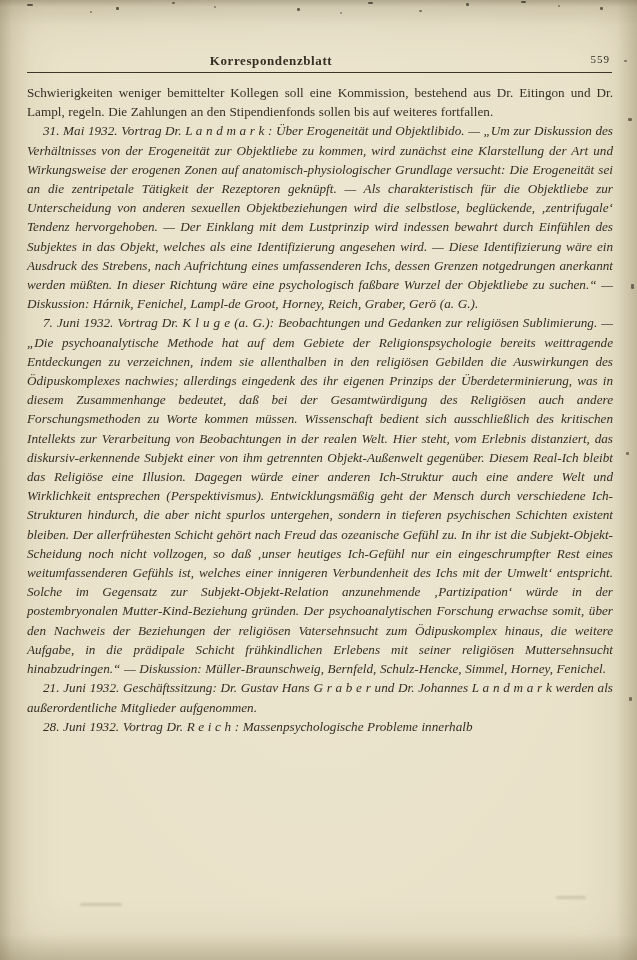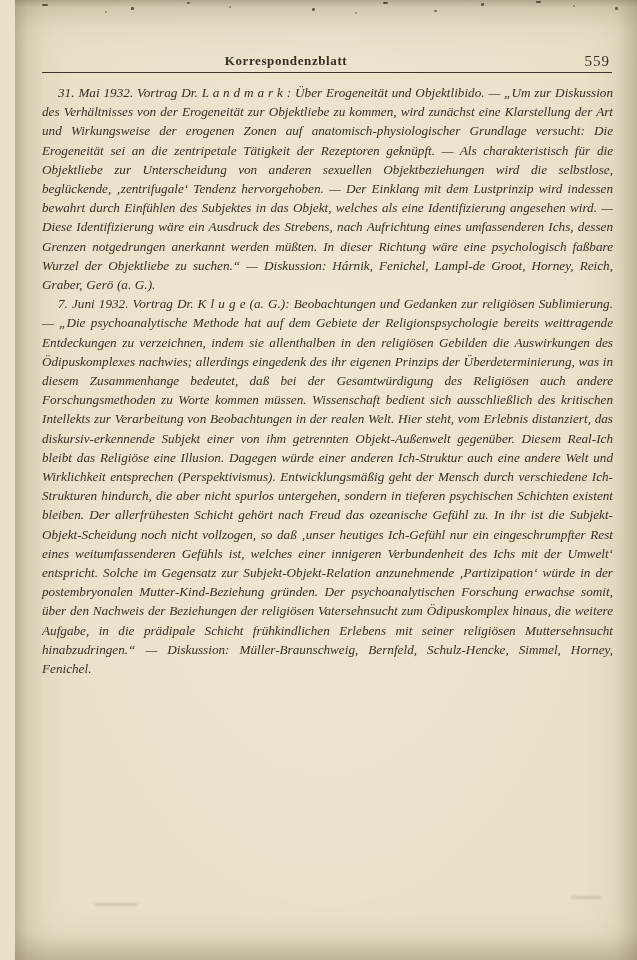--- a/index.html
+++ b/index.html
@@ -16,33 +16,32 @@
     position: absolute;
     inset: 0;
     background:
       radial-gradient(ellipse at 50% 42%, rgba(255,255,255,0.20), rgba(0,0,0,0) 72%),
       linear-gradient(90deg, rgba(110,95,60,0.25) 0px, rgba(110,95,60,0.06) 12px, rgba(0,0,0,0) 30px),
       linear-gradient(270deg, rgba(110,95,60,0.20) 0px, rgba(0,0,0,0) 20px),
       linear-gradient(180deg, rgba(80,70,45,0.30) 0px, rgba(80,70,45,0.08) 7px, rgba(0,0,0,0) 26px),
       linear-gradient(0deg, rgba(110,95,60,0.22) 0px, rgba(0,0,0,0) 26px),
       #e9e1c8;
     box-shadow: inset 0 0 55px rgba(100,86,52,0.28);
-    margin-left: 15px;
   }
   .header { position: absolute; left: 27px; right: 25px; top: 53px; height: 18px; }
   .header-title {
     position: absolute;
     left: 244px; top: 0;
     transform: translateX(-50%);
     font-size: 13px;
     font-weight: bold;
     letter-spacing: 0.6px;
     white-space: nowrap;
   }
-  .page-number { position: absolute; right: 2px; top: 0; font-size: 15px; letter-spacing: 1px; }
+  .page-number { position: absolute; right: 2px; top: 0; font-size: 11px; letter-spacing: 1px; }
   .rule { position: absolute; left: 27px; right: 25px; top: 72px; border-top: 1.3px solid #3c352a; }
   .body-text {
     position: absolute;
     left: 27px; right: 24px; top: 83px;
     font-size: 13.2px;
     line-height: 19.2px;
     text-align: justify;
     hyphens: auto;
     -webkit-hyphens: auto;
     word-spacing: 0.3px;
@@ -81,17 +80,20 @@
   </div>
 
   <div class="header">
     <span class="header-title">Korrespondenzblatt</span>
     <span class="page-number">559</span>
   </div>
 
   <div class="rule"></div>
 
   <div class="body-text">
+    <p class="para">Schwierigkeiten weniger bemittelter Kollegen soll eine Kommission, bestehend aus Dr. Eitingon und Dr. Lampl, regeln. Die Zahlungen an den Stipendienfonds sollen bis auf weiteres fortfallen.</p>
     <p class="para indent">31. Mai 1932. Vortrag Dr. L a n d m a r k : Über Erogeneität und Objektlibido. — „Um zur Diskussion des Verhältnisses von der Erogeneität zur Objektliebe zu kommen, wird zunächst eine Klarstellung der Art und Wirkungsweise der erogenen Zonen auf anatomisch-physiologischer Grundlage versucht: Die Erogeneität sei an die zentripetale Tätigkeit der Rezeptoren geknüpft. — Als charakteristisch für die Objektliebe zur Unterscheidung von anderen sexuellen Objektbeziehungen wird die selbstlose, beglückende, ‚zentrifugale‘ Tendenz hervorgehoben. — Der Einklang mit dem Lustprinzip wird indessen bewahrt durch Einfühlen des Subjektes in das Objekt, welches als eine Identifizierung angesehen wird. — Diese Identifizierung wäre ein Ausdruck des Strebens, nach Aufrichtung eines umfassenderen Ichs, dessen Grenzen notgedrungen anerkannt werden müßten. In dieser Richtung wäre eine psychologisch faßbare Wurzel der Objektliebe zu suchen.“ — Diskussion: Hárnik, Fenichel, Lampl-de Groot, Horney, Reich, Graber, Gerö (a. G.).</p>
     <p class="para indent">7. Juni 1932. Vortrag Dr. K l u g e (a. G.): Beobachtungen und Gedanken zur religiösen Sublimierung. — „Die psychoanalytische Methode hat auf dem Gebiete der Religionspsychologie bereits weittragende Entdeckungen zu verzeichnen, indem sie allenthalben in den religiösen Gebilden die Auswirkungen des Ödipuskomplexes nachwies; allerdings eingedenk des ihr eigenen Prinzips der Überdeterminierung, was in diesem Zusammenhange bedeutet, daß bei der Gesamtwürdigung des Religiösen auch andere Forschungsmethoden zu Worte kommen müssen. Wissenschaft bedient sich ausschließlich des kritischen Intellekts zur Verarbeitung von Beobachtungen in der realen Welt. Hier steht, vom Erlebnis distanziert, das diskursiv-erkennende Subjekt einer von ihm getrennten Objekt-Außenwelt gegenüber. Diesem Real-Ich bleibt das Religiöse eine Illusion. Dagegen würde einer anderen Ich-Struktur auch eine andere Welt und Wirklichkeit entsprechen (Perspektivismus). Entwicklungsmäßig geht der Mensch durch verschiedene Ich-Strukturen hindurch, die aber nicht spurlos untergehen, sondern in tieferen psychischen Schichten existent bleiben. Der allerfrühesten Schicht gehört nach Freud das ozeanische Gefühl zu. In ihr ist die Subjekt-Objekt-Scheidung noch nicht vollzogen, so daß ‚unser heutiges Ich-Gefühl nur ein eingeschrumpfter Rest eines weitumfassenderen Gefühls ist, welches einer innigeren Verbundenheit des Ichs mit der Umwelt‘ entspricht. Solche im Gegensatz zur Subjekt-Objekt-Relation anzunehmende ‚Partizipation‘ würde in der postembryonalen Mutter-Kind-Beziehung gründen. Der psychoanalytischen Forschung erwachse somit, über den Nachweis der Beziehungen der religiösen Vatersehnsucht zum Ödipuskomplex hinaus, die weitere Aufgabe, in die prädipale Schicht frühkindlichen Erlebens mit seiner religiösen Muttersehnsucht hinabzudringen.“ — Diskussion: Müller-Braunschweig, Bernfeld, Schulz-Hencke, Simmel, Horney, Fenichel.</p>
+    <p class="para indent">21. Juni 1932. Geschäftssitzung: Dr. Gustav Hans G r a b e r und Dr. Johannes L a n d m a r k werden als außerordentliche Mitglieder aufgenommen.</p>
+    <p class="para indent">28. Juni 1932. Vortrag Dr. R e i c h : Massenpsychologische Probleme innerhalb</p>
   </div>
 
 </div>
 
 </body></html>

